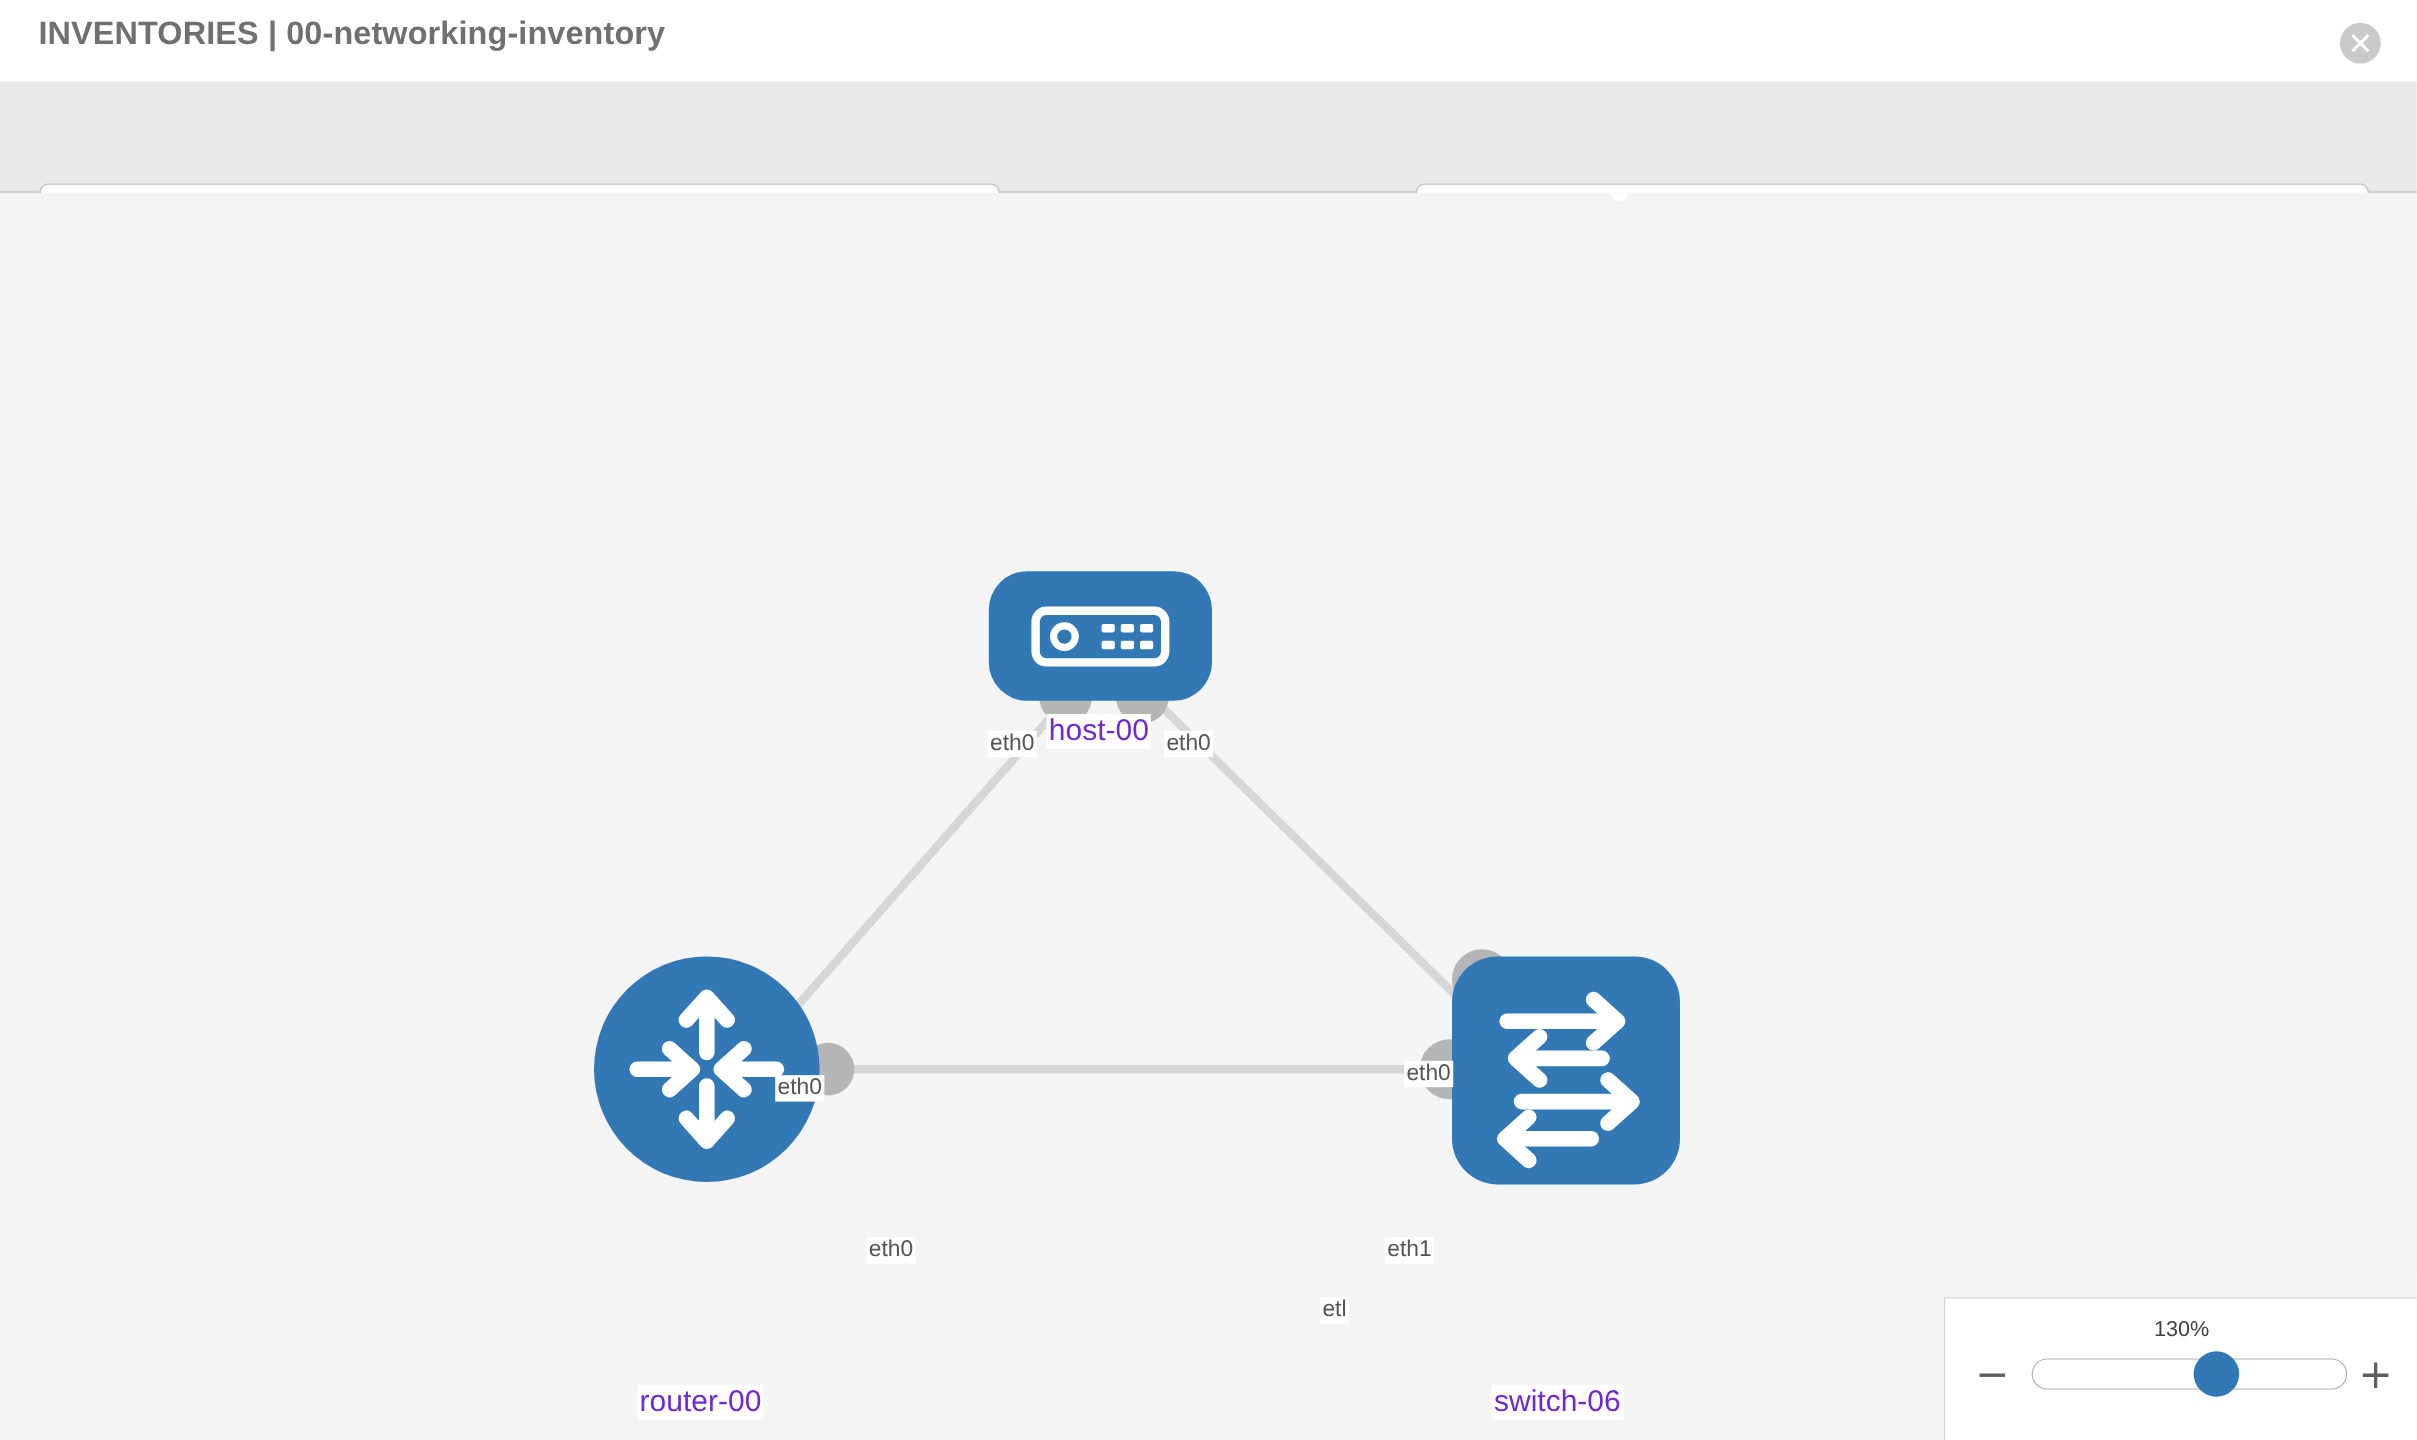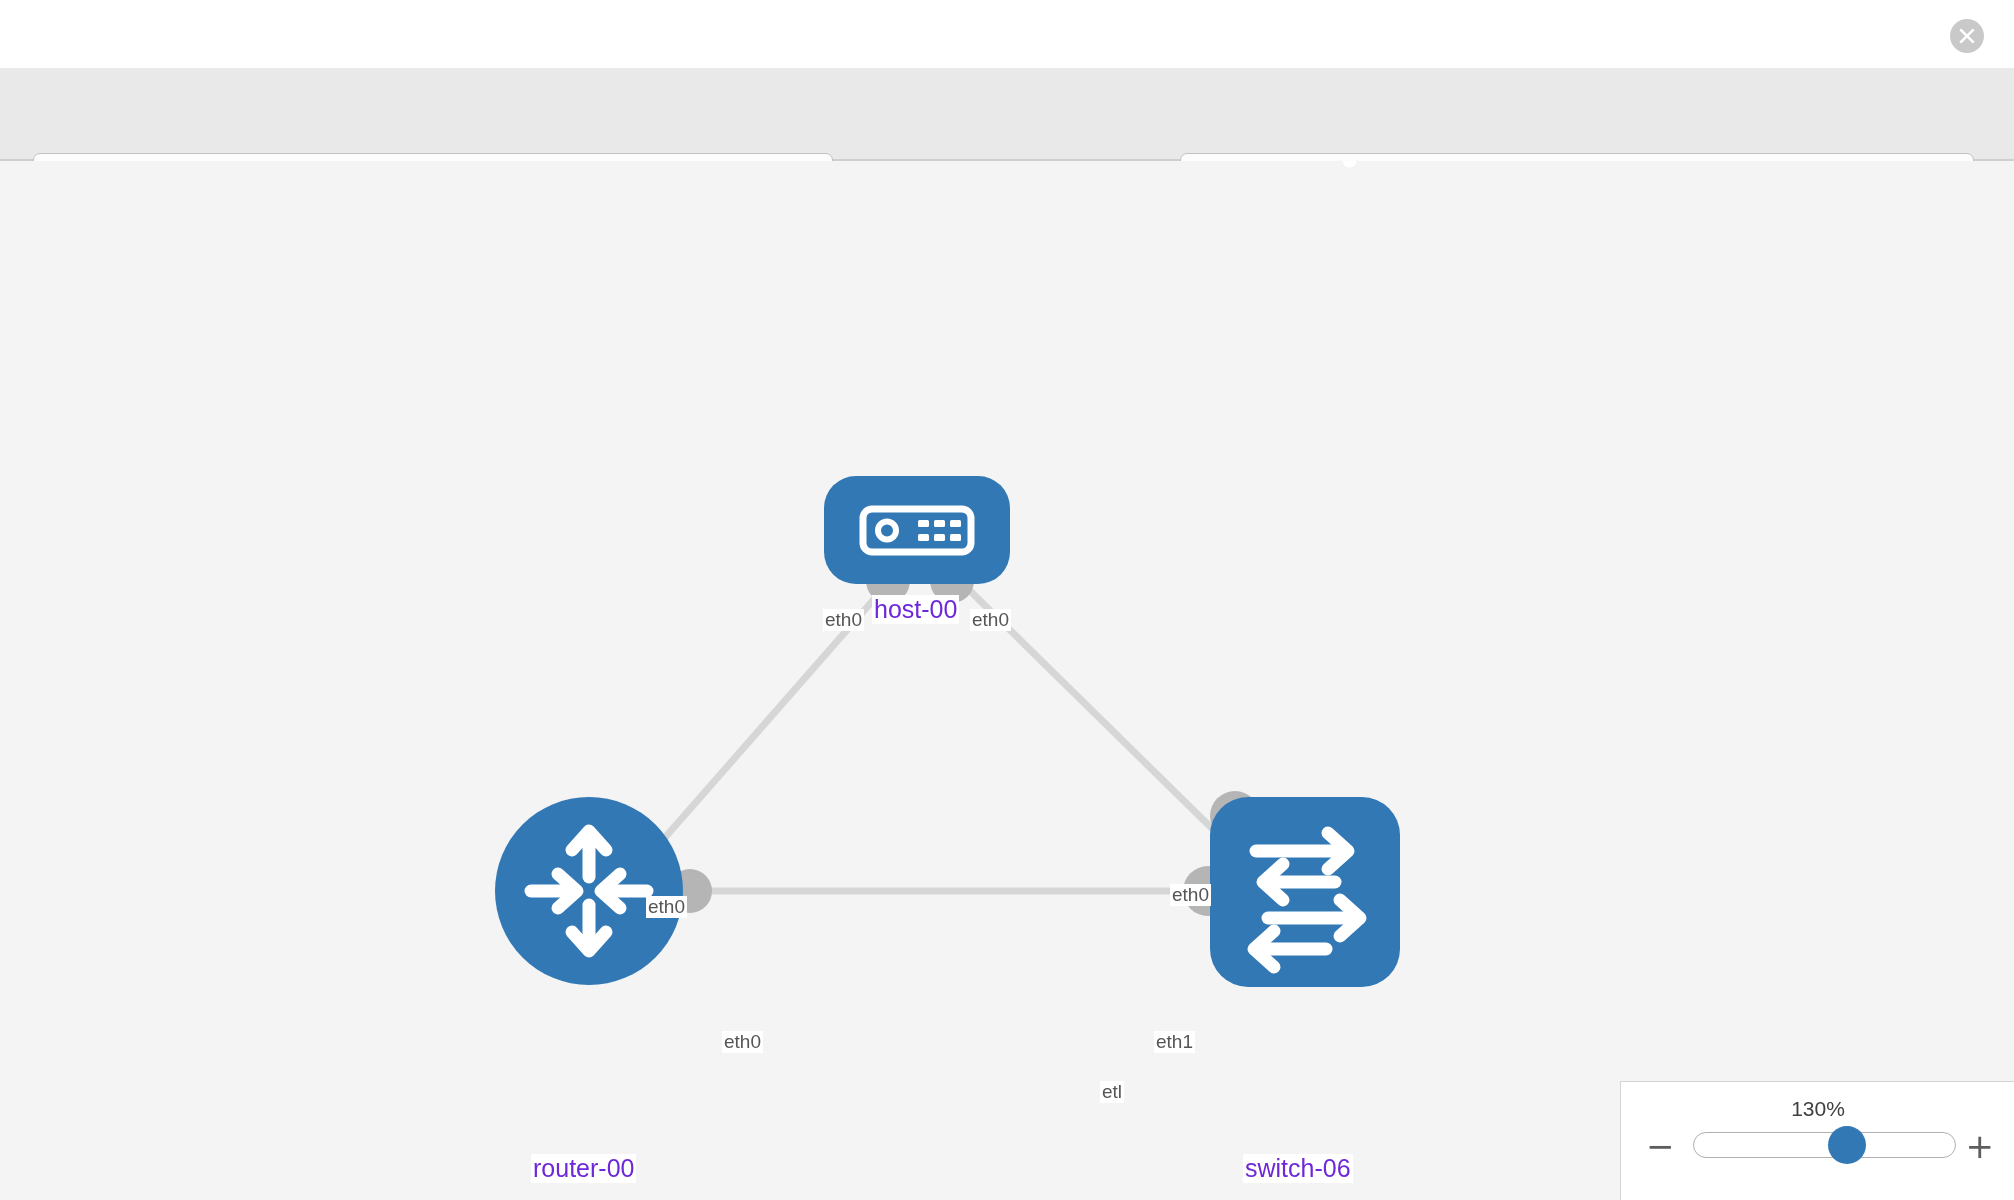--- a/index.html
+++ b/index.html
@@ -126,21 +126,21 @@
     background: #ffffff;
     border: 1px solid #d4d4d4;
     border-right: none;
     border-bottom: none;
   }
   .zoom-value {
     position: absolute;
     left: 0; top: 15px;
     width: 394px;
     text-align: center;
-    font-size: 21px;
+    font-size: 18px;
     color: #404040;
   }
   .zoom-minus, .zoom-plus {
     position: absolute;
     top: 52px;
     font-size: 34px;
     color: #5e5e5e;
     line-height: 24px;
     cursor: pointer;
     font-family: "DejaVu Sans", sans-serif;
@@ -165,20 +165,21 @@
     background: #3178b5;
     cursor: pointer;
   }
 </style>
 </head>
 <body>
 
 <div id="app">
 
   <div class="header">
+    <div class="header-title">INVENTORIES | 00-networking-inventory</div>
     <div class="close-btn">
       <svg width="34" height="34" viewBox="0 0 34 34" aria-hidden="true">
         <path d="M11.2 9.4 L17 15.2 L22.8 9.4 L24.6 11.2 L18.8 17 L24.6 22.8 L22.8 24.6 L17 18.8 L11.2 24.6 L9.4 22.8 L15.2 17 L9.4 11.2 Z" fill="#ffffff"></path>
       </svg>
     </div>
   </div>
 
   <div class="toolbar">
 
     <div class="select-box" id="actions-select">

